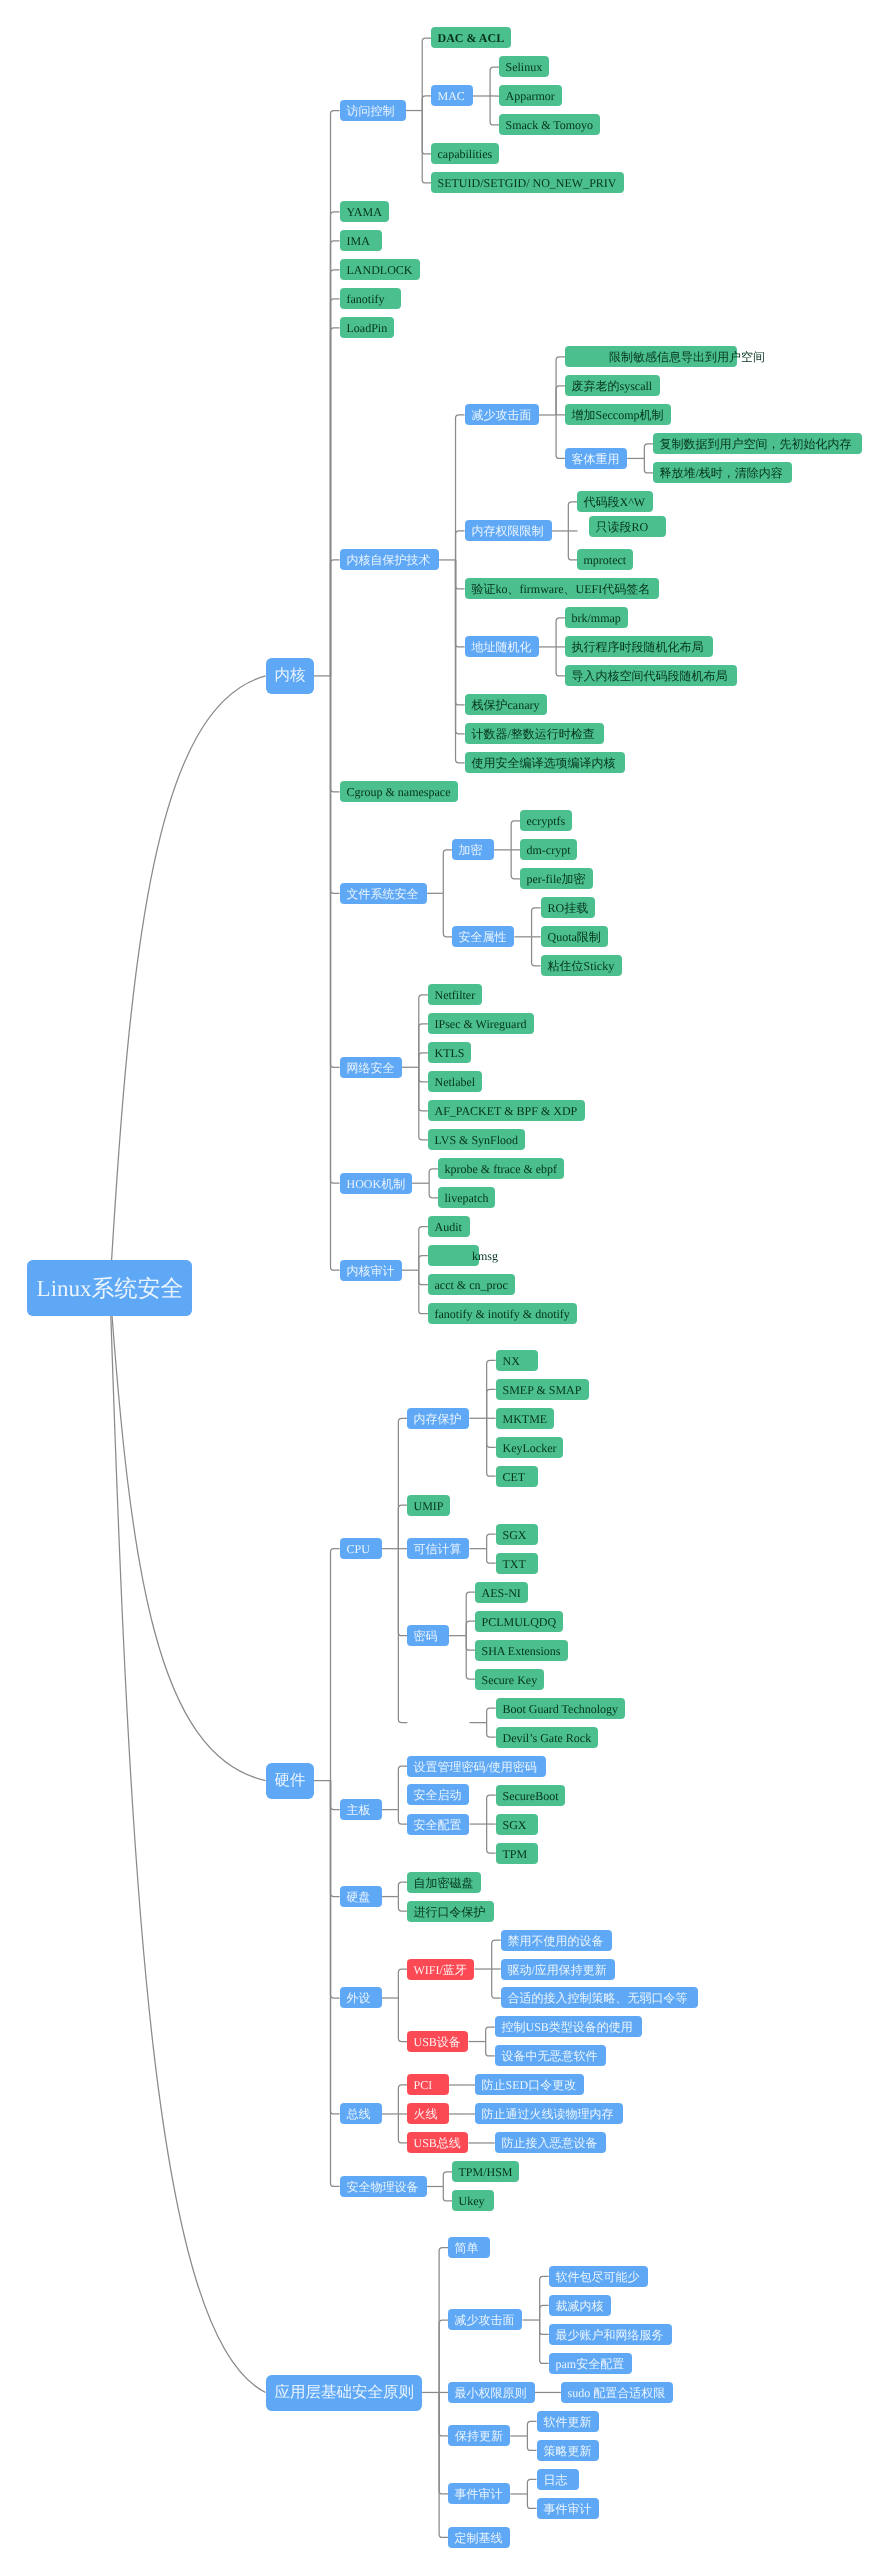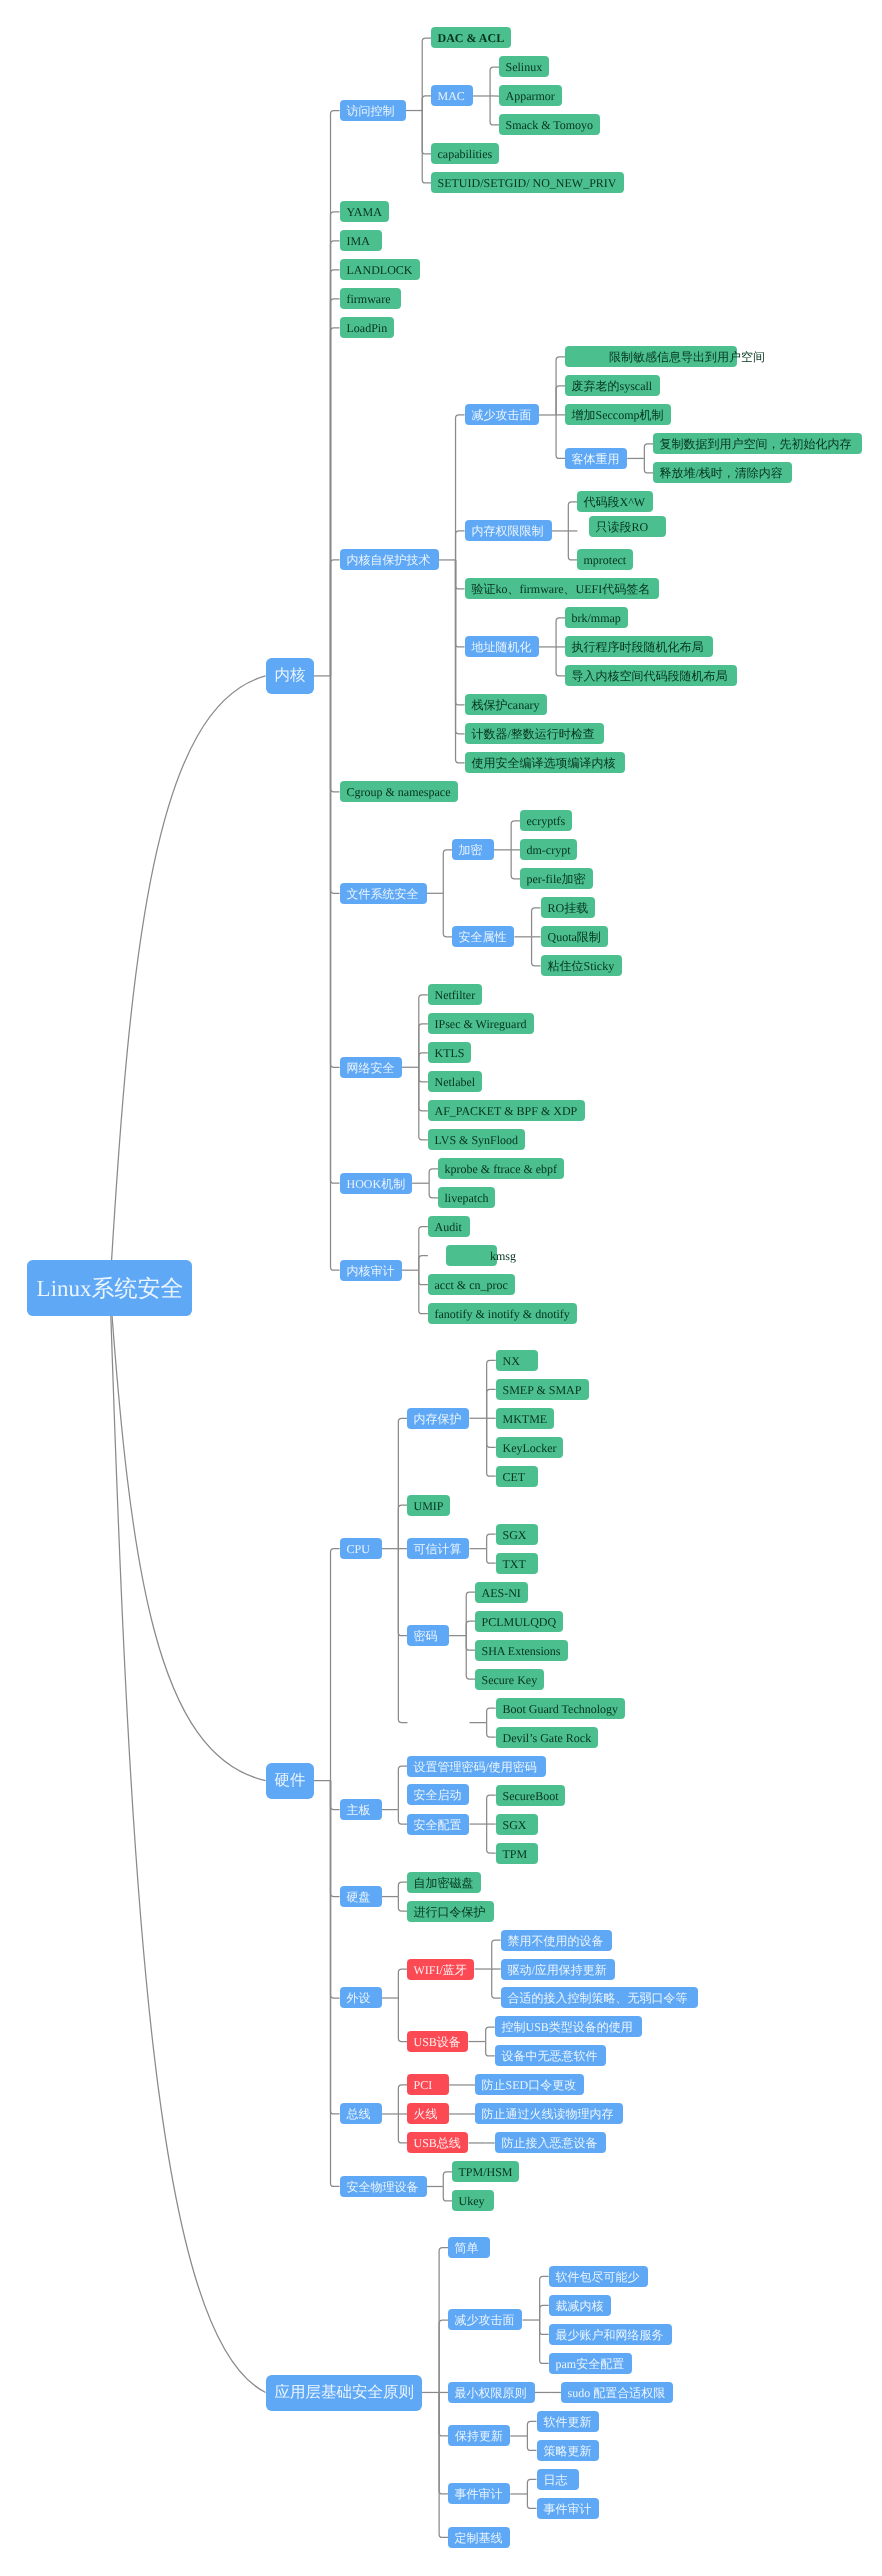--- a/index.html
+++ b/index.html
@@ -191,21 +191,21 @@
 <div class="node green bold" style="left:431px;top:27px;width:80px;height:21px;"><span class="lbl">DAC &amp; ACL</span></div>
 <div class="node blue" style="left:431px;top:85px;width:42px;height:21px;"><span class="lbl">MAC</span></div>
 <div class="node green" style="left:499px;top:56px;width:50px;height:21px;"><span class="lbl">Selinux</span></div>
 <div class="node green" style="left:499px;top:85px;width:63px;height:21px;"><span class="lbl">Apparmor</span></div>
 <div class="node green" style="left:499px;top:114px;width:101px;height:21px;"><span class="lbl">Smack &amp; Tomoyo</span></div>
 <div class="node green" style="left:431px;top:143px;width:68px;height:21px;"><span class="lbl">capabilities</span></div>
 <div class="node green" style="left:431px;top:172px;width:193px;height:21px;"><span class="lbl">SETUID/SETGID/ NO_NEW_PRIV</span></div>
 <div class="node green" style="left:340px;top:201px;width:49px;height:21px;"><span class="lbl">YAMA</span></div>
 <div class="node green" style="left:340px;top:230px;width:42px;height:21px;"><span class="lbl">IMA</span></div>
 <div class="node green" style="left:340px;top:259px;width:80px;height:21px;"><span class="lbl">LANDLOCK</span></div>
-<div class="node green" style="left:340px;top:288px;width:61px;height:21px;"><span class="lbl">firmware</span></div>
+<div class="node green" style="left:340px;top:288px;width:61px;height:21px;"><span class="lbl">fanotify</span></div>
 <div class="node green" style="left:340px;top:317px;width:54px;height:21px;"><span class="lbl">LoadPin</span></div>
 <div class="node blue" style="left:340px;top:549px;width:99px;height:21px;"><span class="lbl">内核自保护技术</span></div>
 <div class="node blue" style="left:465px;top:404px;width:74px;height:21px;"><span class="lbl">减少攻击面</span></div>
 <div class="node green" style="left:565px;top:346px;width:172px;height:21px;padding-left:44px;"><span class="lbl">限制敏感信息导出到用户空间</span></div>
 <div class="node green" style="left:565px;top:375px;width:95px;height:21px;"><span class="lbl">废弃老的syscall</span></div>
 <div class="node green" style="left:565px;top:404px;width:106px;height:21px;"><span class="lbl">增加Seccomp机制</span></div>
 <div class="node blue" style="left:565px;top:448px;width:62px;height:21px;"><span class="lbl">客体重用</span></div>
 <div class="node green" style="left:653px;top:433px;width:209px;height:21px;"><span class="lbl">复制数据到用户空间，先初始化内存</span></div>
 <div class="node green" style="left:653px;top:462px;width:139px;height:21px;"><span class="lbl">释放堆/栈时，清除内容</span></div>
 <div class="node blue" style="left:465px;top:520px;width:87px;height:21px;"><span class="lbl">内存权限限制</span></div>
@@ -235,21 +235,21 @@
 <div class="node green" style="left:428px;top:1013px;width:106px;height:21px;"><span class="lbl">IPsec &amp; Wireguard</span></div>
 <div class="node green" style="left:428px;top:1042px;width:43px;height:21px;"><span class="lbl">KTLS</span></div>
 <div class="node green" style="left:428px;top:1071px;width:54px;height:21px;"><span class="lbl">Netlabel</span></div>
 <div class="node green" style="left:428px;top:1100px;width:157px;height:21px;"><span class="lbl">AF_PACKET &amp; BPF &amp; XDP</span></div>
 <div class="node green" style="left:428px;top:1129px;width:97px;height:21px;"><span class="lbl">LVS &amp; SynFlood</span></div>
 <div class="node blue" style="left:340px;top:1173px;width:72px;height:21px;"><span class="lbl">HOOK机制</span></div>
 <div class="node green" style="left:438px;top:1158px;width:126px;height:21px;"><span class="lbl">kprobe &amp; ftrace &amp; ebpf</span></div>
 <div class="node green" style="left:438px;top:1187px;width:57px;height:21px;"><span class="lbl">livepatch</span></div>
 <div class="node blue" style="left:340px;top:1260px;width:62px;height:21px;"><span class="lbl">内核审计</span></div>
 <div class="node green" style="left:428px;top:1216px;width:42px;height:21px;"><span class="lbl">Audit</span></div>
-<div class="node green" style="left:446px;top:1245px;width:26px;height:21px;padding-left:44px;"><span class="lbl">kmsg</span></div>
+<div class="node green" style="left:428px;top:1245px;width:26px;height:21px;padding-left:44px;"><span class="lbl">kmsg</span></div>
 <div class="node green" style="left:428px;top:1274px;width:87px;height:21px;"><span class="lbl">acct &amp; cn_proc</span></div>
 <div class="node green" style="left:428px;top:1303px;width:149px;height:21px;"><span class="lbl">fanotify &amp; inotify &amp; dnotify</span></div>
 <div class="node blue lv1" style="left:266px;top:1763px;width:48px;height:36px;"><span class="lbl">硬件</span></div>
 <div class="node blue" style="left:340px;top:1538px;width:42px;height:21px;"><span class="lbl">CPU</span></div>
 <div class="node blue" style="left:407px;top:1408px;width:62px;height:21px;"><span class="lbl">内存保护</span></div>
 <div class="node green" style="left:496px;top:1350px;width:42px;height:21px;"><span class="lbl">NX</span></div>
 <div class="node green" style="left:496px;top:1379px;width:93px;height:21px;"><span class="lbl">SMEP &amp; SMAP</span></div>
 <div class="node green" style="left:496px;top:1408px;width:58px;height:21px;"><span class="lbl">MKTME</span></div>
 <div class="node green" style="left:496px;top:1437px;width:67px;height:21px;"><span class="lbl">KeyLocker</span></div>
 <div class="node green" style="left:496px;top:1466px;width:42px;height:21px;"><span class="lbl">CET</span></div>

